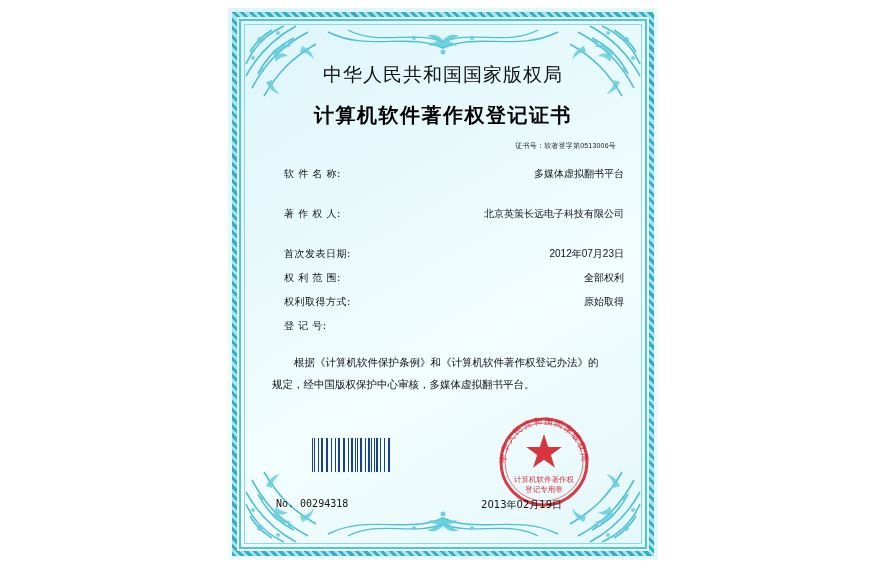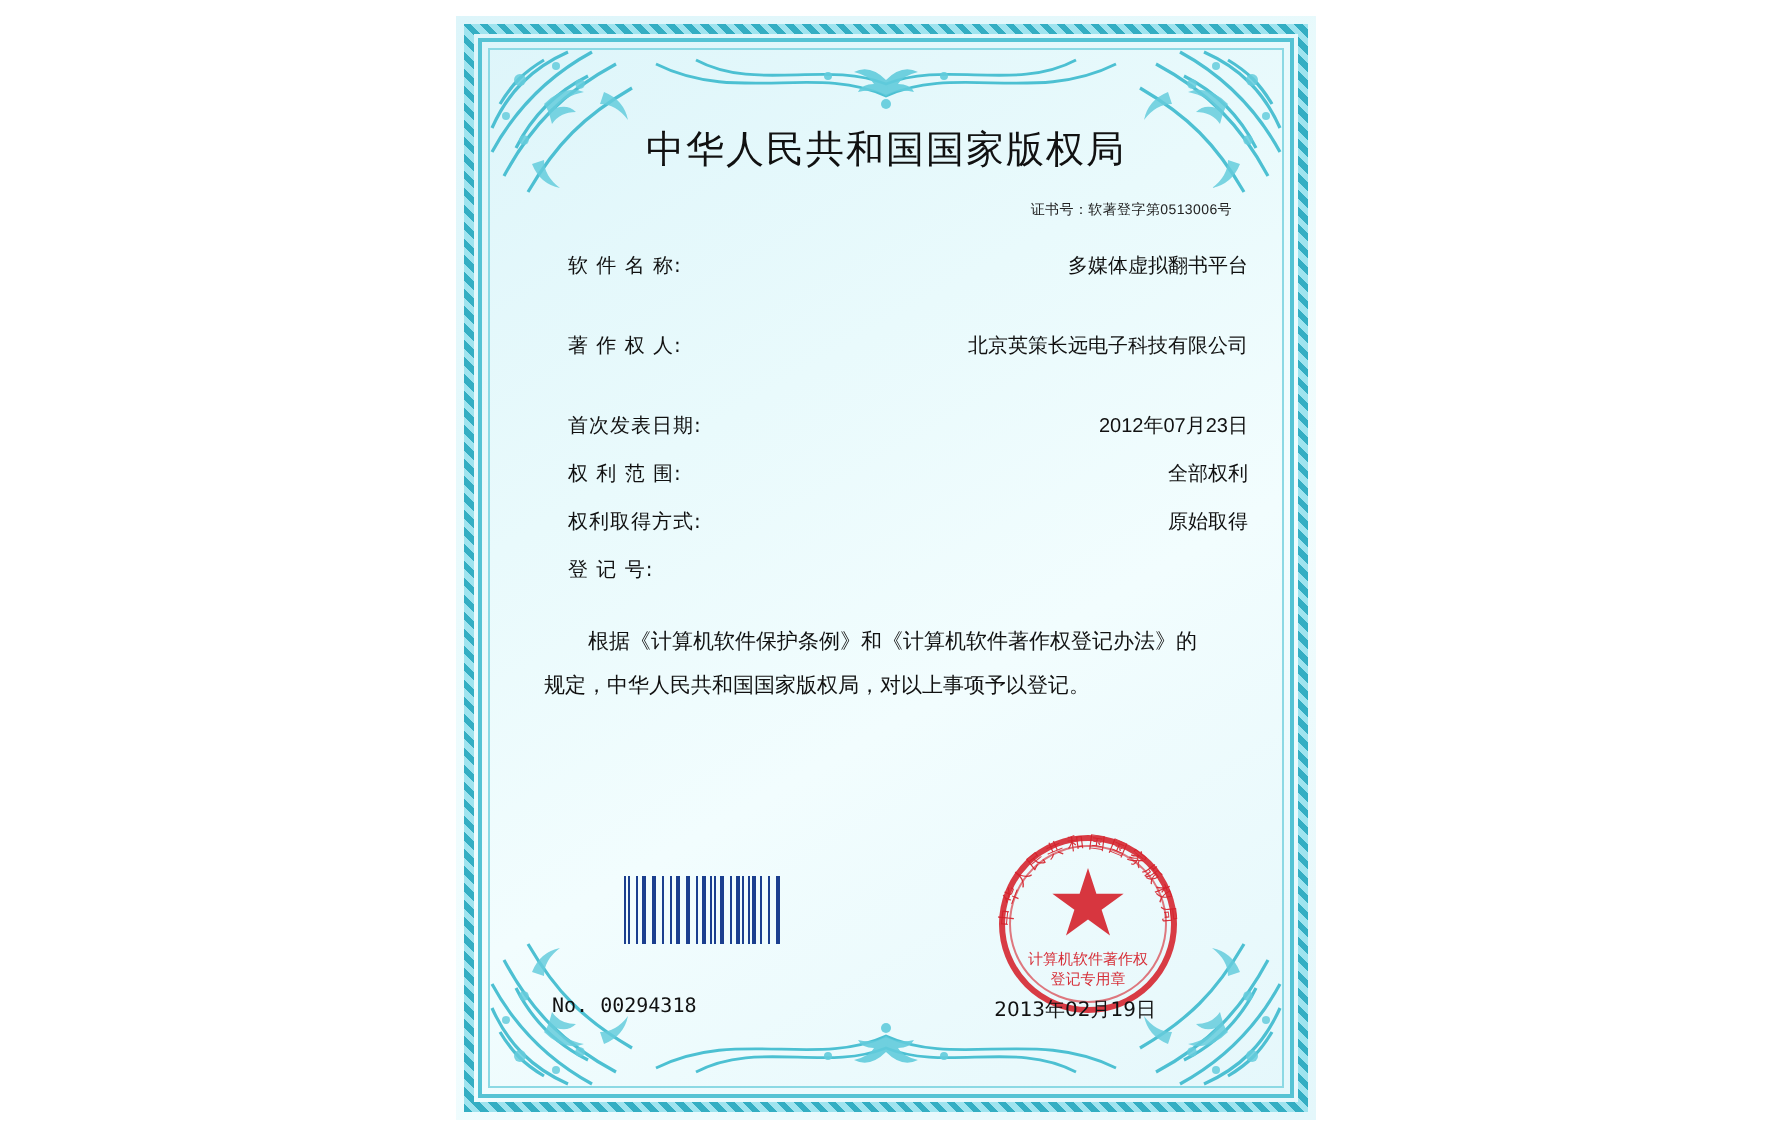--- a/index.html
+++ b/index.html
@@ -195,21 +195,21 @@
     bottom: 46px;
     width: 104px;
     height: 104px;
   }
   .seal svg { display: block; }
 
   
   .footer {
     position: absolute;
     left: 48px;
-    right: 40px;
+    right: 56px;
     bottom: 48px;
     display: flex;
     justify-content: space-between;
     font-size: 10px;
     color: #111;
     font-family: "DejaVu Sans", sans-serif;
   }
   .footer .serial { font-family: "DejaVu Sans Mono", monospace; }
   .footer .issue-date { padding-right: 40px; }
 </style>
@@ -339,20 +339,21 @@
         <circle cx="125" cy="26" r="2.5"></circle>
         <circle cx="96" cy="12" r="2"></circle>
         <circle cx="154" cy="12" r="2"></circle>
       </g>
     </svg>
   </div>
 
   <div class="content">
 
     <div class="title-main">中华人民共和国国家版权局</div>
+    <div class="title-sub">计算机软件著作权登记证书</div>
     <div class="cert-no">证书号：软著登字第0513006号</div>
 
     <div class="fields">
 
       <div class="field-row">
         <div class="field-label">软 件 名 称:</div>
         <div class="field-value">多媒体虚拟翻书平台</div>
       </div>
 
       <div class="group-gap"></div>
@@ -381,21 +382,21 @@
       </div>
 
       <div class="field-row">
         <div class="field-label">登 记 号:</div>
       </div>
 
     </div>
 
     <div class="statement">
       <p class="indent">根据《计算机软件保护条例》和《计算机软件著作权登记办法》的</p>
-      <p>规定，中华人民共和国国家版权局，对以上事项予以登记。</p>
+      <p>规定，经中国版权保护中心审核，多媒体虚拟翻书平台。</p>
     </div>
 
   </div>
 
   <div class="barcode">
     <i></i>
       <i class="w2"></i>
       <i class="gap"></i>
       <i></i>
       <i class="gap"></i>

